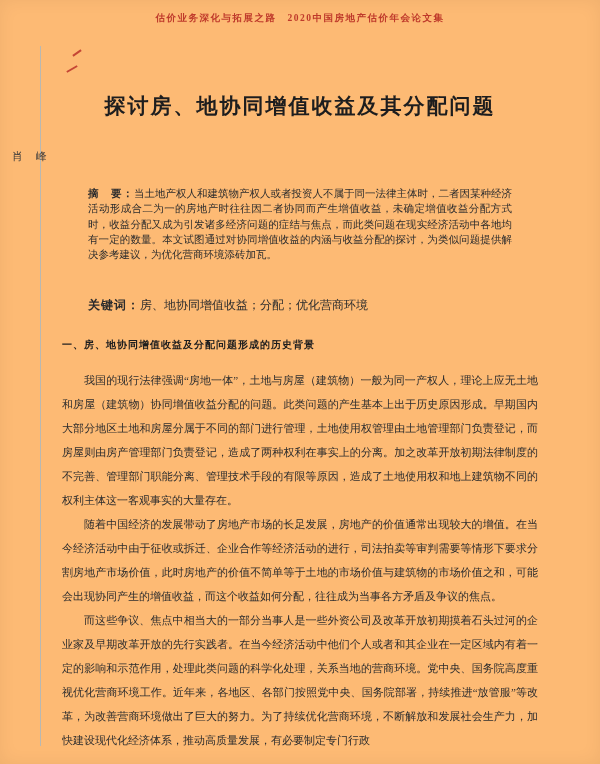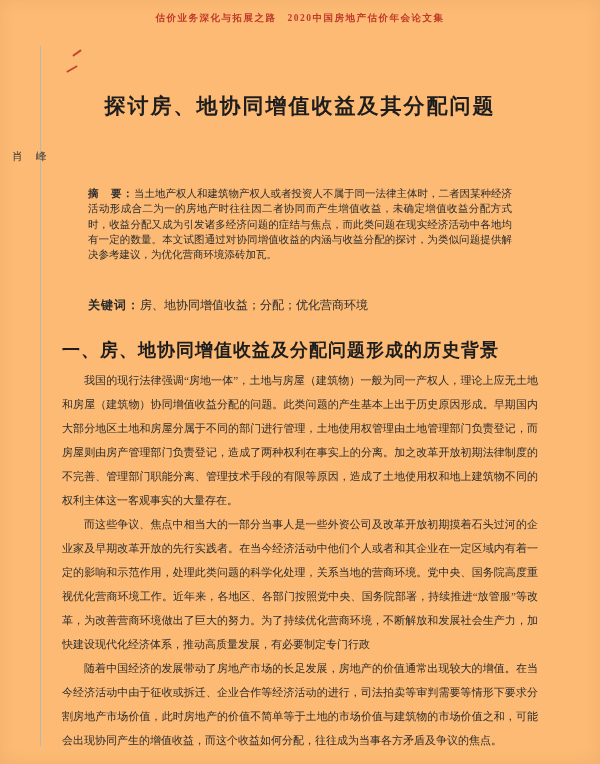--- a/index.html
+++ b/index.html
@@ -35,21 +35,21 @@
     position:absolute; top:186px; left:88px; width:424px;
     font-size:10.5px; line-height:15.3px; text-align:justify; color:#2c2c2d;
   }
   .abstract .lbl, .keywords .lbl { font-weight:bold; letter-spacing:1px; }
   .keywords {
     position:absolute; top:297px; left:88px; width:424px;
     font-size:12px; color:#2c2c2d;
   }
   .section-heading {
     position:absolute; top:338px; left:62px; width:476px;
-    font-size:18px; font-weight:bold; letter-spacing:1px; color:#1d1d1e;
+    font-size:10px; font-weight:bold; letter-spacing:1px; color:#1d1d1e;
   }
   .body-text {
     position:absolute; top:368px; left:62px; width:476px; bottom:0;
     font-size:11px; line-height:24px; text-align:justify; color:#2c2c2d;
     overflow:hidden;
   }
   .body-text p { margin:0; text-indent:2em; }
 </style>
 </head>
 <body>
@@ -71,17 +71,17 @@
   </div>
 
   <div class="keywords">
     <span class="lbl">关键词：</span><span>房、地协同增值收益；分配；优化营商环境</span>
   </div>
 
   <div class="section-heading">一、房、地协同增值收益及分配问题形成的历史背景</div>
 
   <div class="body-text">
     <p>我国的现行法律强调“房地一体”，土地与房屋（建筑物）一般为同一产权人，理论上应无土地和房屋（建筑物）协同增值收益分配的问题。此类问题的产生基本上出于历史原因形成。早期国内大部分地区土地和房屋分属于不同的部门进行管理，土地使用权管理由土地管理部门负责登记，而房屋则由房产管理部门负责登记，造成了两种权利在事实上的分离。加之改革开放初期法律制度的不完善、管理部门职能分离、管理技术手段的有限等原因，造成了土地使用权和地上建筑物不同的权利主体这一客观事实的大量存在。</p>
+    <p>随着中国经济的发展带动了房地产市场的长足发展，房地产的价值通常出现较大的增值。在当今经济活动中由于征收或拆迁、企业合作等经济活动的进行，司法拍卖等审判需要等情形下要求分割房地产市场价值，此时房地产的价值不简单等于土地的市场价值与建筑物的市场价值之和，可能会出现协同产生的增值收益，而这个收益如何分配，往往成为当事各方矛盾及争议的焦点。</p>
     <p>而这些争议、焦点中相当大的一部分当事人是一些外资公司及改革开放初期摸着石头过河的企业家及早期改革开放的先行实践者。在当今经济活动中他们个人或者和其企业在一定区域内有着一定的影响和示范作用，处理此类问题的科学化处理，关系当地的营商环境。党中央、国务院高度重视优化营商环境工作。近年来，各地区、各部门按照党中央、国务院部署，持续推进“放管服”等改革，为改善营商环境做出了巨大的努力。为了持续优化营商环境，不断解放和发展社会生产力，加快建设现代化经济体系，推动高质量发展，有必要制定专门行政</p>
-    <p>随着中国经济的发展带动了房地产市场的长足发展，房地产的价值通常出现较大的增值。在当今经济活动中由于征收或拆迁、企业合作等经济活动的进行，司法拍卖等审判需要等情形下要求分割房地产市场价值，此时房地产的价值不简单等于土地的市场价值与建筑物的市场价值之和，可能会出现协同产生的增值收益，而这个收益如何分配，往往成为当事各方矛盾及争议的焦点。</p>
   </div>
 
 </div>
 
 </body></html>

